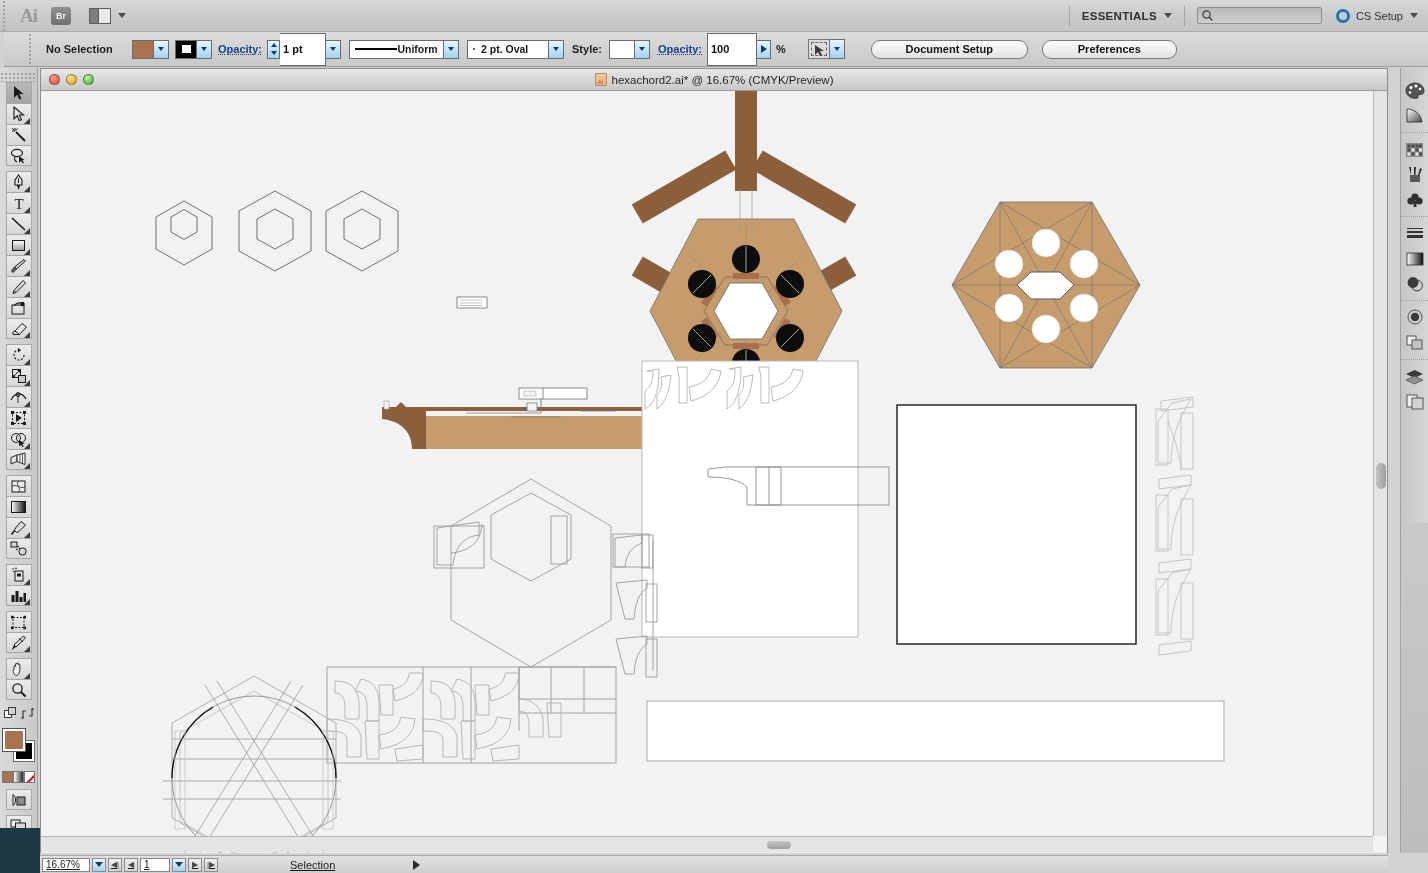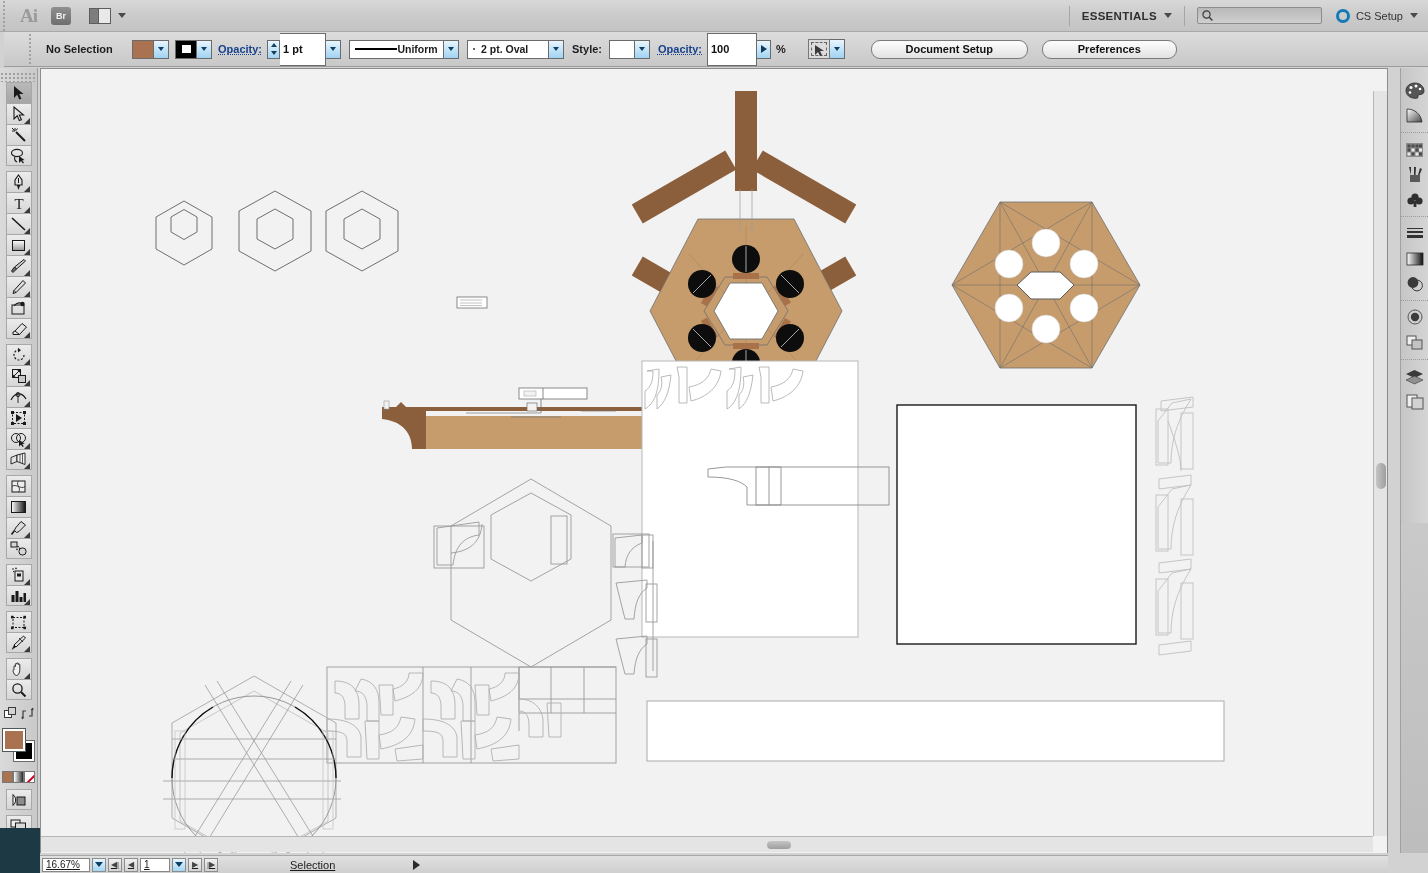--- a/index.html
+++ b/index.html
@@ -587,20 +587,31 @@
     <div class="tp-small">
       <svg width="17" height="13" viewBox="0 0 17 13">
         <rect x="1" y="1" width="9" height="7" fill="#ededed" stroke="#1a1a1a"></rect>
         <rect x="5.5" y="4" width="10" height="8" fill="#d9d9d9" stroke="#1a1a1a"></rect>
       </svg>
     </div>
   </div>
   <div class="dark-strip"></div>
 
   <div class="docwin">
+    <div class="titlebar">
+      <div class="traffic">
+        <div class="tl r"></div>
+        <div class="tl y"></div>
+        <div class="tl g"></div>
+      </div>
+      <div class="doctitle">
+        <span class="doc-ico">Ai</span>
+        <span>hexachord2.ai* @ 16.67% (CMYK/Preview)</span>
+      </div>
+    </div>
 
     <div class="canvas">
       <svg width="1346" height="762" viewBox="0 0 1346 762">
         <defs>
           <clipPath id="hexclip">
             <polygon points="665,-35 765,-35 815,50 765,135 665,135 615,50"></polygon>
           </clipPath>
         </defs>
 
         <g fill="none" stroke="#6f6f6f" stroke-width="1">

